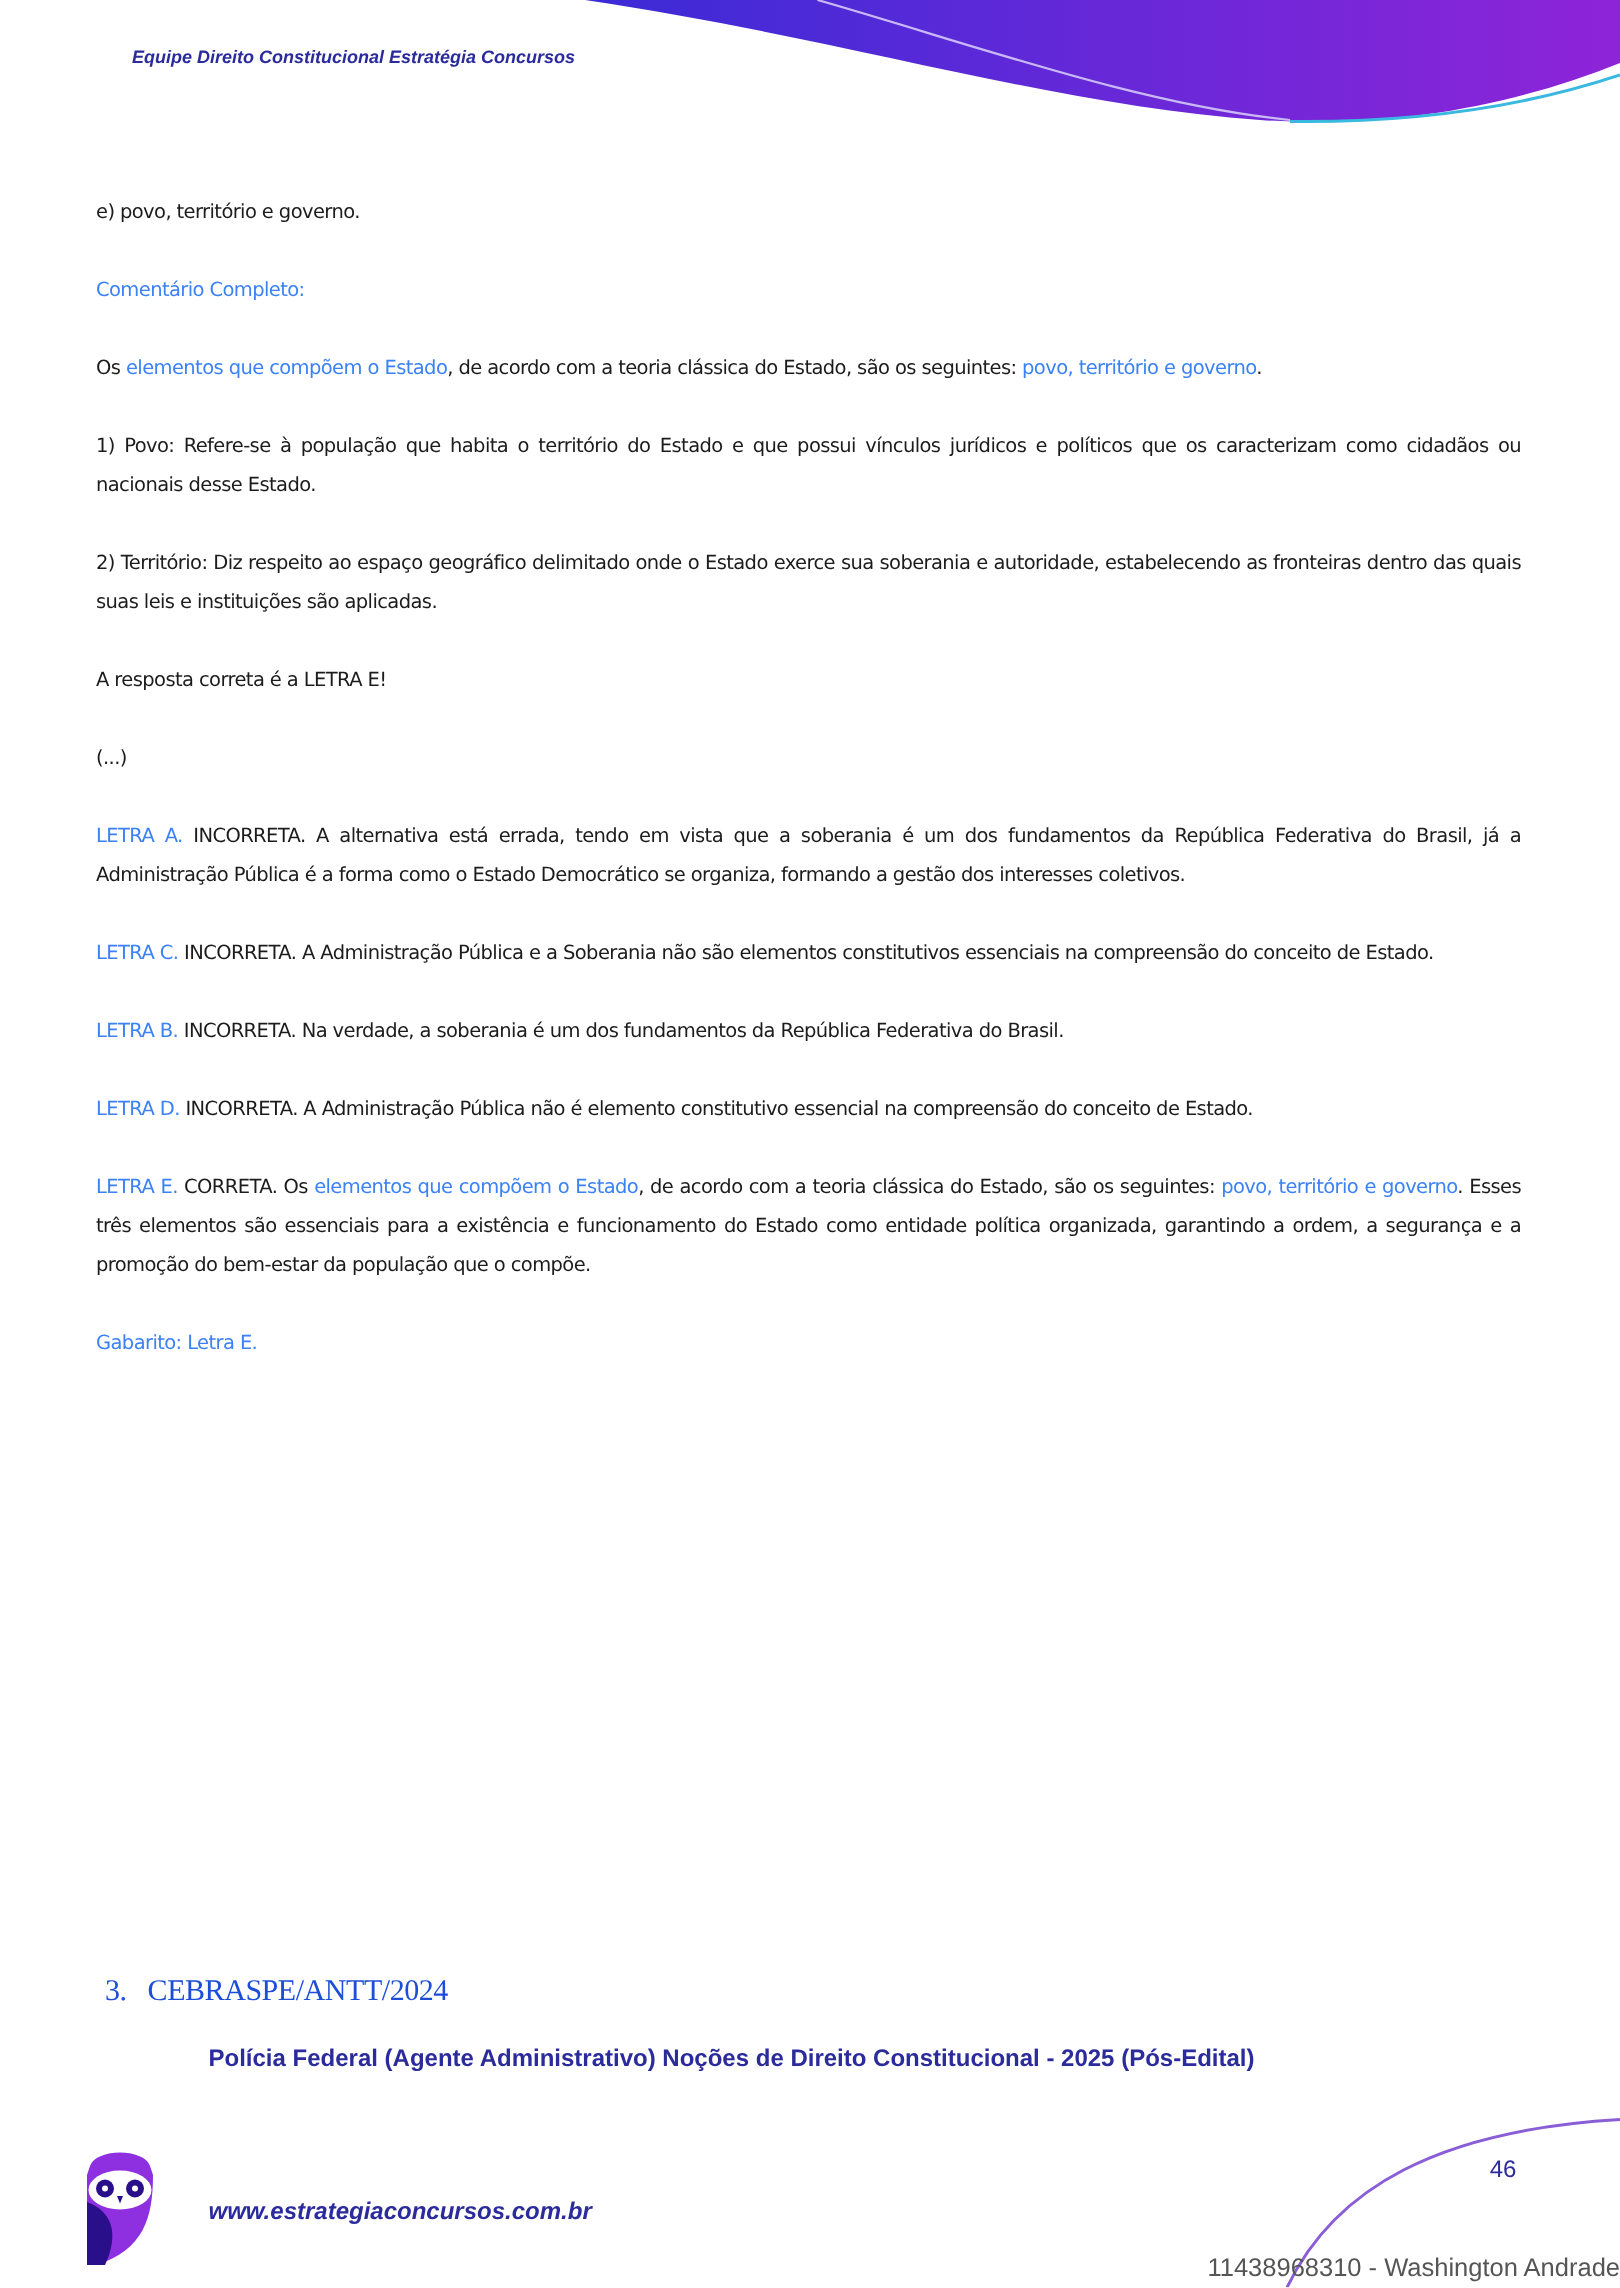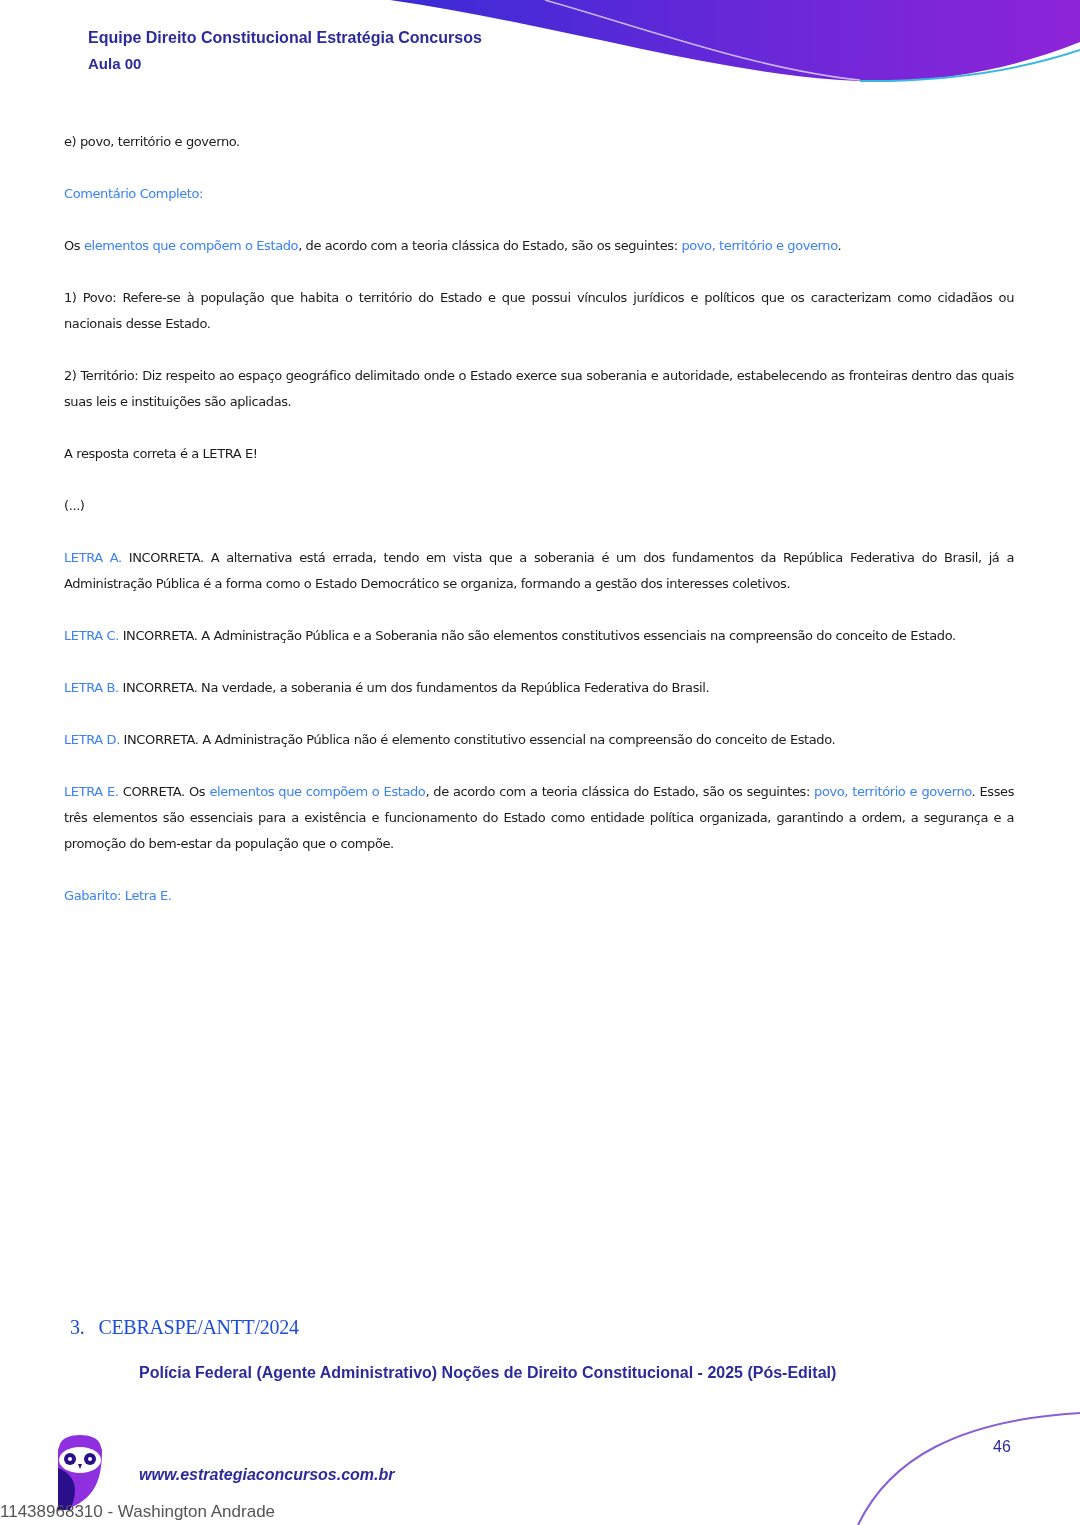--- a/index.html
+++ b/index.html
@@ -1,58 +1,57 @@
 <!DOCTYPE html>
 <html><head>
 <meta charset="utf-8">
 <style>
   * { box-sizing: border-box; margin: 0; padding: 0; }
   html, body { width: 1080px; height: 1525px; background: #ffffff; overflow: hidden; }
   body { position: relative; font-family: "Liberation Sans", sans-serif; color: #1a1a1a; }
 
   .header-wave { position: absolute; top: 0; left: 0; width: 1080px; height: 100px; }
   .header-text { position: absolute; left: 88px; top: 28px; color: #2b2b9c; font-weight: bold; font-family: "Liberation Sans", sans-serif; }
-  .header-title { font-size: 16px; line-height: 20px; }
+  .header-title { font-size: 12px; line-height: 20px; font-style: italic; }
   .header-lesson { font-size: 15px; line-height: 20px; margin-top: 6px; }
 
   .content { position: absolute; left: 64px; top: 129px; width: 950px; font-family: "DejaVu Sans", sans-serif; font-size: 13px; line-height: 26px; color: #1c1c1c; letter-spacing: -0.4px; }
   .content p { text-align: justify; margin-bottom: 26px; }
   .hl { color: #3b82f6; }
 
   .q-heading { position: absolute; left: 70px; top: 1316px; font-family: Liberation Serif, serif; font-size: 20px; color: #1d4ed8; letter-spacing: -0.3px; }
   .q-heading .num { margin-right: 14px; }
 
   .footer-curve { position: absolute; left: 850px; top: 1408px; width: 230px; height: 117px; }
   .owl { position: absolute; left: 56px; top: 1428px; width: 48px; height: 86px; }
   .footer-course { position: absolute; left: 139px; top: 1364px; font-size: 16px; font-weight: bold; color: #2b2b9c; }
   .footer-url { position: absolute; left: 139px; top: 1466px; font-size: 16px; font-weight: bold; font-style: italic; color: #2b2b9c; }
   .page-num { position: absolute; left: 980px; width: 44px; text-align: center; font-size: 16px; color: #2b2b9c; }
   .page-current { top: 1438px; }
   .page-total { top: 1528px; }
-  .watermark { position: absolute; left: 0; width: 1080px; top: 1502px; text-align: left; font-size: 17px; color: #555555; }
+  .watermark { position: absolute; left: 0; width: 1080px; top: 1502px; text-align: right; font-size: 17px; color: #555555; }
 </style>
 </head>
 <body>
 
 <svg class="header-wave" viewBox="0 0 1080 100" preserveAspectRatio="none">
   <defs>
     <linearGradient id="wg" x1="0" y1="0" x2="1" y2="0">
       <stop offset="0" stop-color="#3a2bd6"></stop>
       <stop offset="0.55" stop-color="#6a28d8"></stop>
       <stop offset="1" stop-color="#8e24d8"></stop>
     </linearGradient>
   </defs>
   <path d="M390 0 C 560 25, 700 70, 840 80 C 930 86, 1010 70, 1080 42 L 1080 0 Z" fill="url(#wg)"></path>
   <path d="M545 0 C 650 30, 760 70, 860 80" stroke="#c9b8f5" stroke-width="1.5" fill="none"></path>
   <path d="M860 81 C 950 82, 1020 70, 1080 50" stroke="#39b8e0" stroke-width="2" fill="none"></path>
 </svg>
 
 <div class="header-text">
   <div class="header-title">Equipe Direito Constitucional Estratégia Concursos</div>
-  <div class="header-lesson">Aula 00</div>
 </div>
 
 <div class="content">
   <p>e) povo, território e governo.</p>
   <p class="hl">Comentário Completo:</p>
   <p><span>Os </span><span class="hl">elementos que compõem o Estado</span><span>, de acordo com a teoria clássica do Estado, são os seguintes: </span><span class="hl">povo, território e governo</span><span>.</span></p>
   <p>1) Povo: Refere-se à população que habita o território do Estado e que possui vínculos jurídicos e políticos que os caracterizam como cidadãos ou nacionais desse Estado.</p>
   <p>2) Território: Diz respeito ao espaço geográfico delimitado onde o Estado exerce sua soberania e autoridade, estabelecendo as fronteiras dentro das quais suas leis e instituições são aplicadas.</p>
   <p>A resposta correta é a LETRA E!</p>
   <p>(...)</p>

